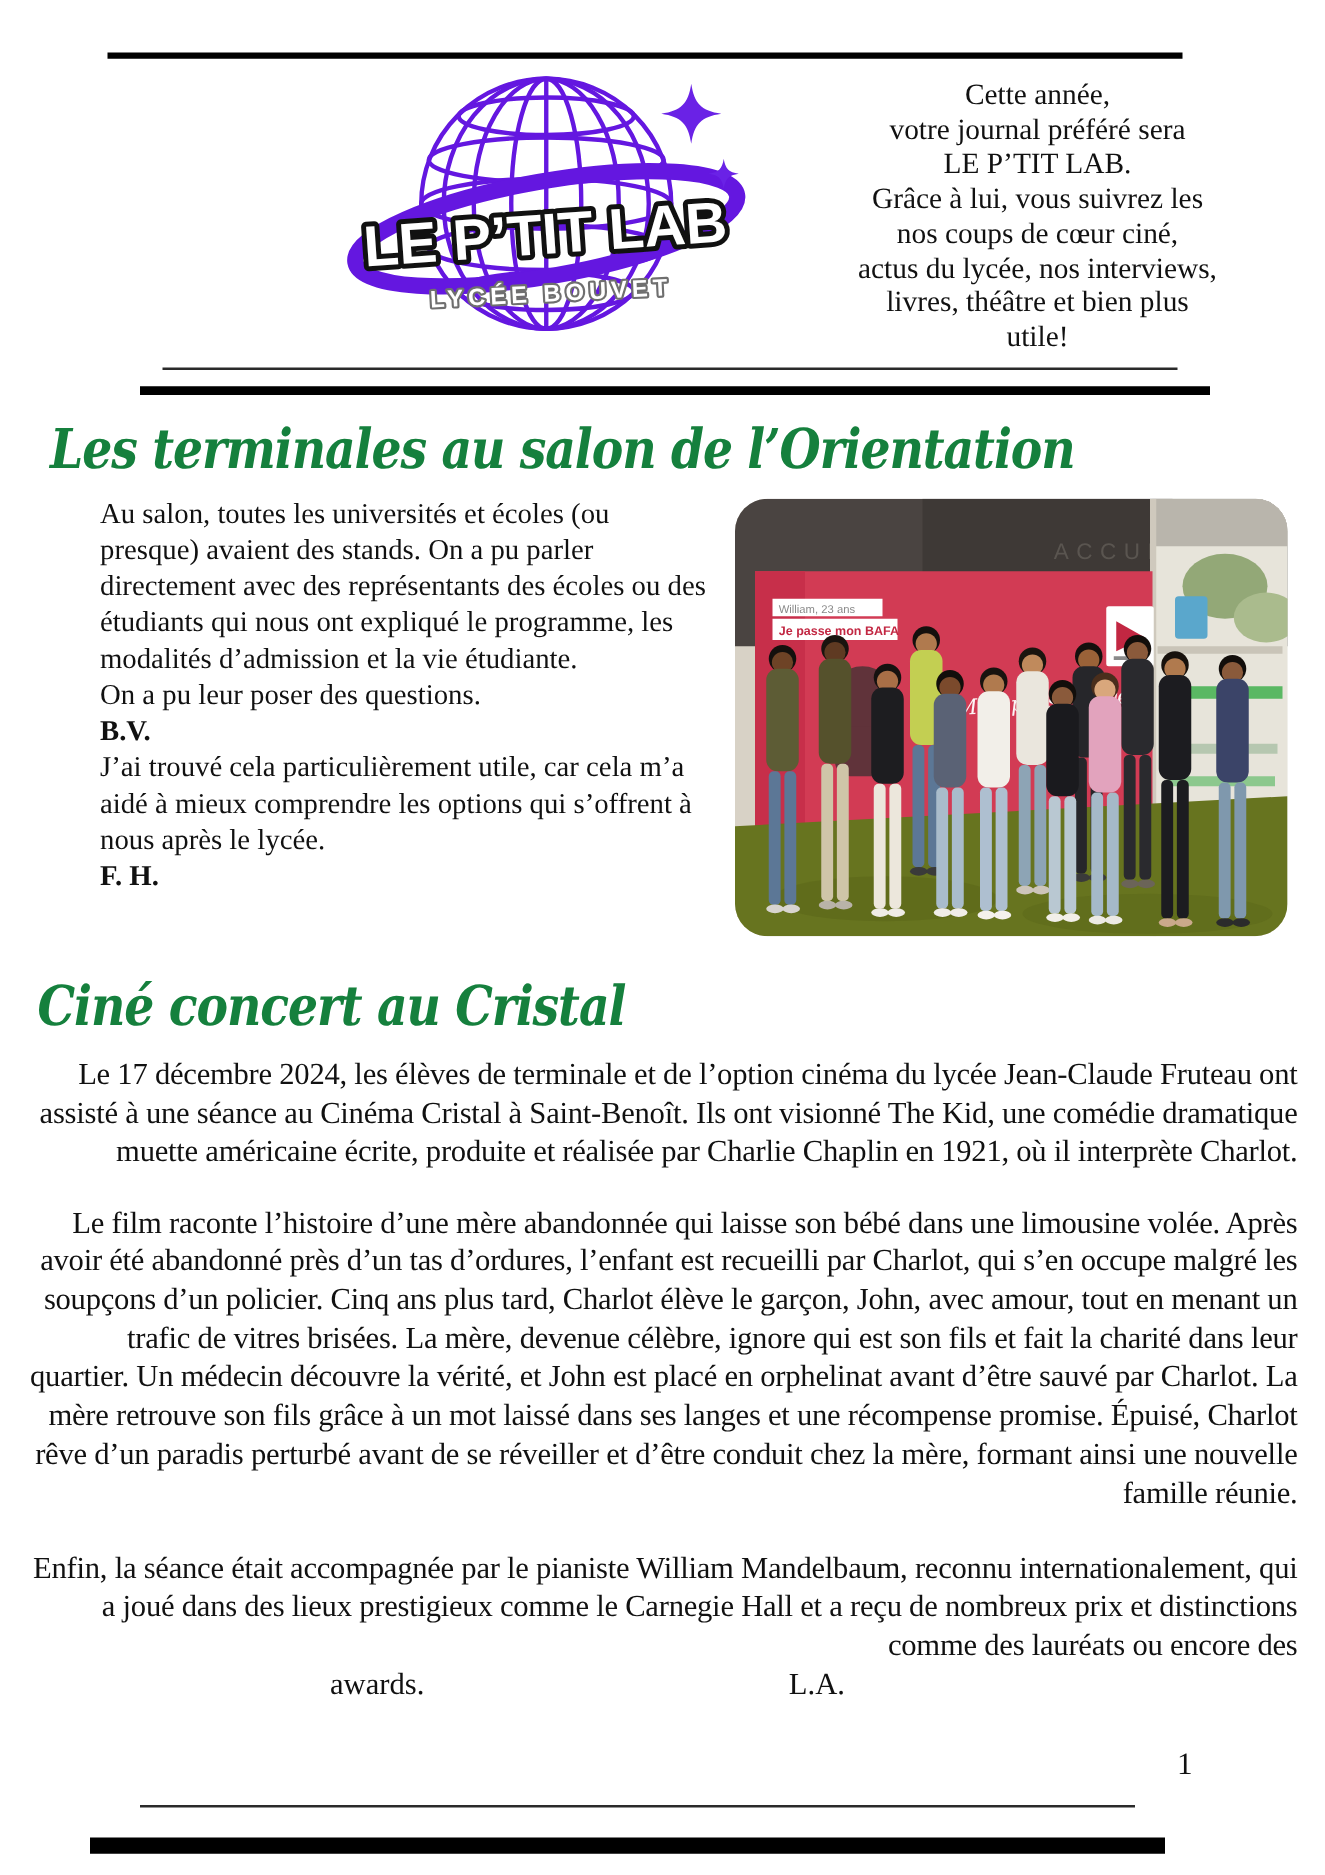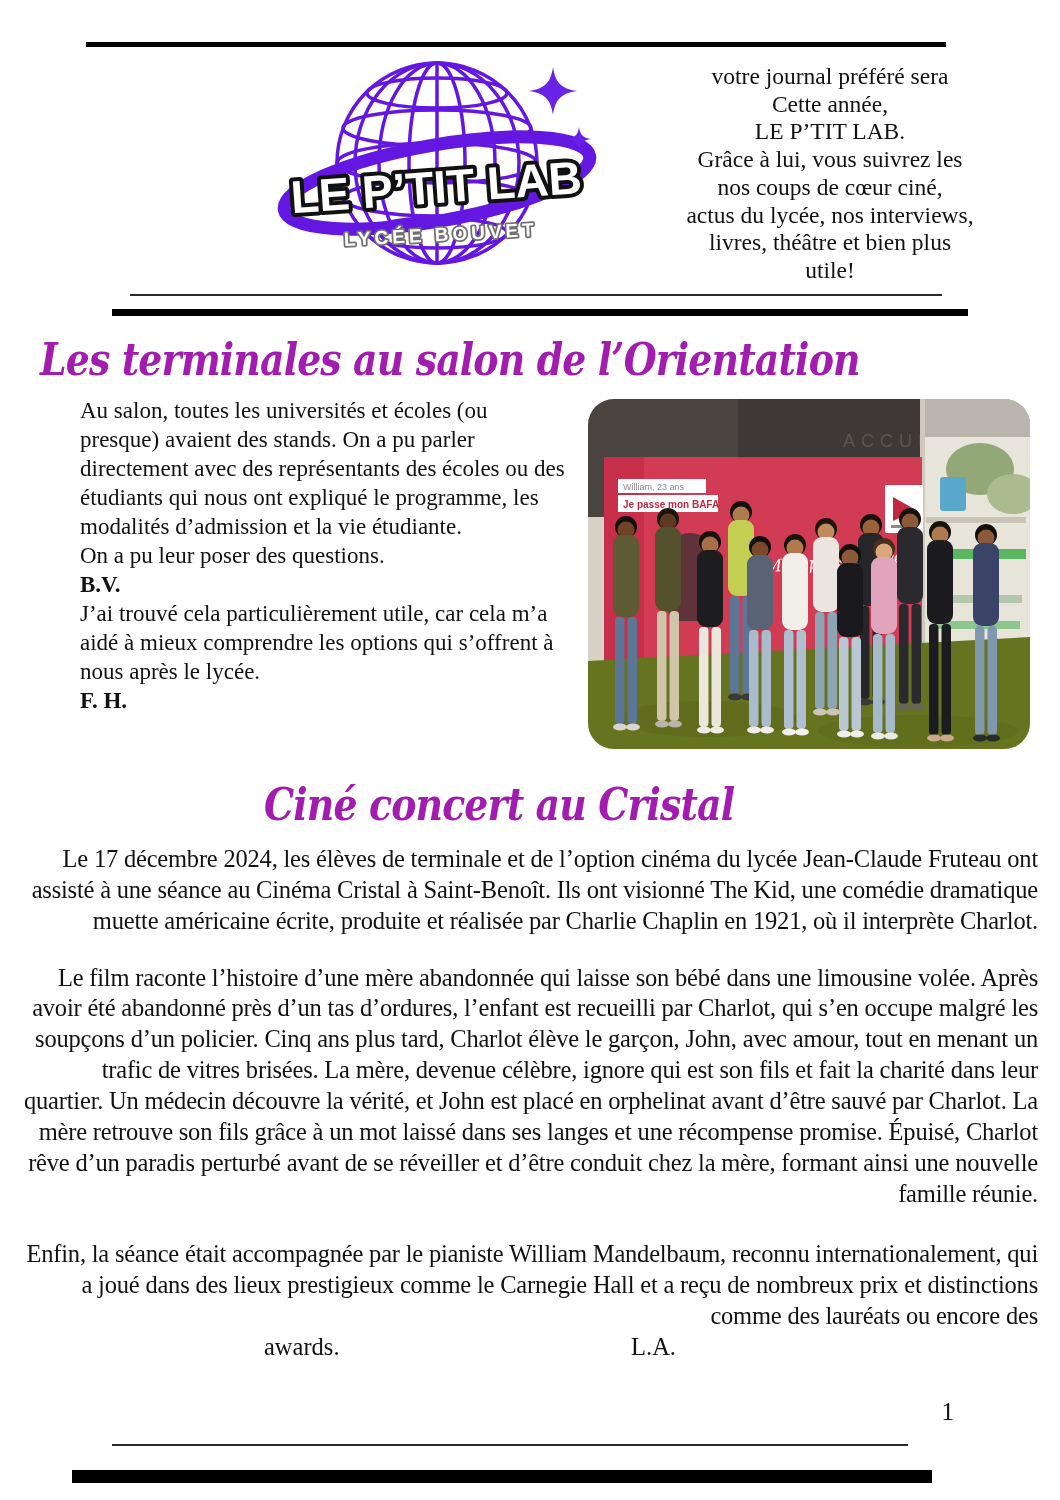--- a/index.html
+++ b/index.html
@@ -11,25 +11,25 @@
   .rule{background:#000;}
   #rule-top{height:5px;width:860px;margin:42px 0 0 86px;}
   .header{display:flex;margin-top:4px;}
   .logo-wrap{width:610px;display:flex;justify-content:flex-end;padding-right:20px;}
   .intro{width:400px;text-align:center;font-size:23.5px;line-height:1.18;padding-top:12px;}
   .intro span{display:block;}
   #rule-mid-thin{height:2px;width:812px;margin:8px 0 0 130px;background:#2a2a2a;}
   #rule-mid-thick{height:7px;width:856px;margin:13px 0 0 112px;}
   .script-heading{
     margin:0;font-family:"DejaVu Serif","Liberation Serif",serif;
-    font-style:italic;font-weight:700;font-size:44px;color:#a21caf;
+    font-style:italic;font-weight:700;font-size:44px;color:#15803d;
   }
   .script-heading .squeeze{display:inline-block;transform:scaleX(.86);transform-origin:left center;letter-spacing:-1px;}
   #heading-orientation{margin:18px 0 0 40px;}
-  #heading-cine{margin:26px 16px 0 30px;text-align:center;}
+  #heading-cine{margin:26px 16px 0 30px;}
   .article1{display:flex;margin-top:12px;margin-left:32px;}
   .article1-text{width:486px;padding-left:48px;font-size:23px;line-height:1.26;}
   .article1-text p{margin:0;}
   .byline{font-weight:bold;}
   .photo-fig{margin:2px 0 0 22px;}
   .p-center{text-align:right;font-size:24.5px;line-height:1.26;width:1016px;margin:14px auto 0;letter-spacing:-0.2px;}
   #para2{margin-top:26px;}
   #para3{margin-top:30px;}
   .awards-line{display:flex;justify-content:space-between;width:412px;margin:0 0 0 264px;font-size:24.5px;line-height:1.26;}
   .page-number{position:absolute;right:106px;bottom:74px;font-size:25px;}
@@ -60,22 +60,22 @@
           <ellipse cx="172" cy="182" rx="70" ry="15"></ellipse>
         </g>
         <ellipse cx="172" cy="132" rx="155" ry="38" fill="none" stroke="#6417e0" stroke-width="13" transform="rotate(-10 172 132)"></ellipse>
         <path d="M0,-24 C2.5,-8 8,-2.5 24,0 C8,2.5 2.5,8 0,24 C-2.5,8 -8,2.5 -24,0 C-8,-2.5 -2.5,-8 0,-24 Z" transform="translate(288,40)" fill="#6a22e6"></path>
         <path d="M0,-24 C2.5,-8 8,-2.5 24,0 C8,2.5 2.5,8 0,24 C-2.5,8 -8,2.5 -24,0 C-8,-2.5 -2.5,-8 0,-24 Z" transform="translate(314,88) scale(0.5)" fill="#6a22e6"></path>
         <text x="172" y="152" text-anchor="middle" transform="rotate(-4 172 148)" font-family="Liberation Sans, DejaVu Sans, sans-serif" font-size="46" font-weight="800" fill="#ffffff" stroke="#111111" stroke-width="8" paint-order="stroke" stroke-linejoin="round">LE P’TIT LAB</text>
         <text x="176" y="190" text-anchor="middle" transform="rotate(-3 176 186)" font-family="Liberation Sans, DejaVu Sans, sans-serif" font-size="19" font-weight="800" letter-spacing="4" fill="#ffffff" stroke="#6f6f6f" stroke-width="3.5" paint-order="stroke" stroke-linejoin="round">LYCÉE BOUVET</text>
       </svg>
     </div>
     <div class="intro">
+      <span>Cette année,</span>
       <span>votre journal préféré sera</span>
-      <span>Cette année,</span>
       <span>LE P’TIT LAB.</span>
       <span>Grâce à lui, vous suivrez les</span>
       <span>nos coups de cœur ciné,</span>
       <span>actus du lycée, nos interviews,</span>
       <span>livres, théâtre et bien plus</span>
       <span>utile!</span>
     </div>
   </div>
 
   <div id="rule-mid-thin"></div>

